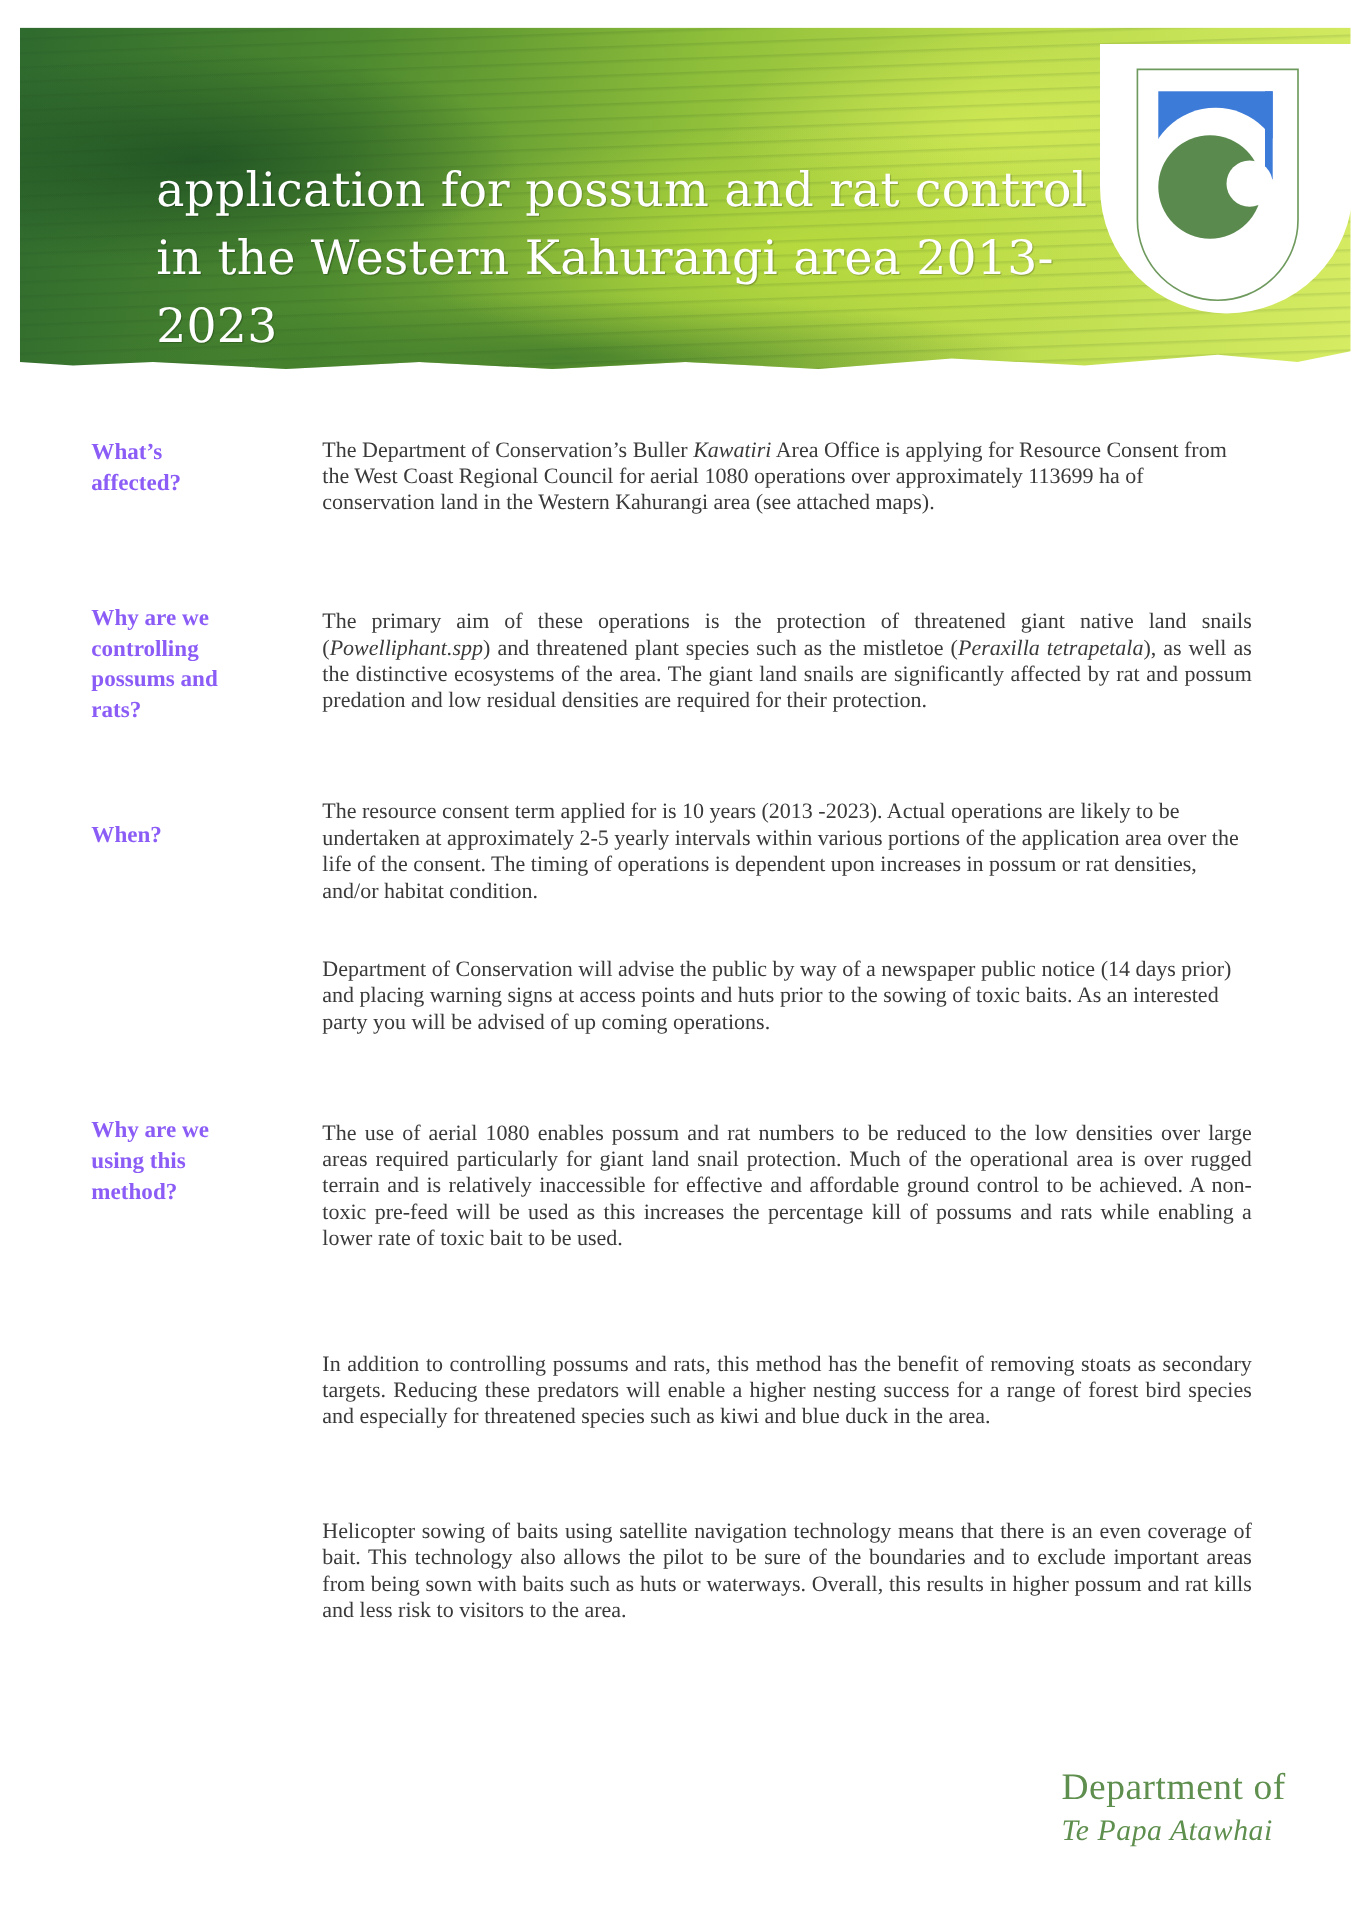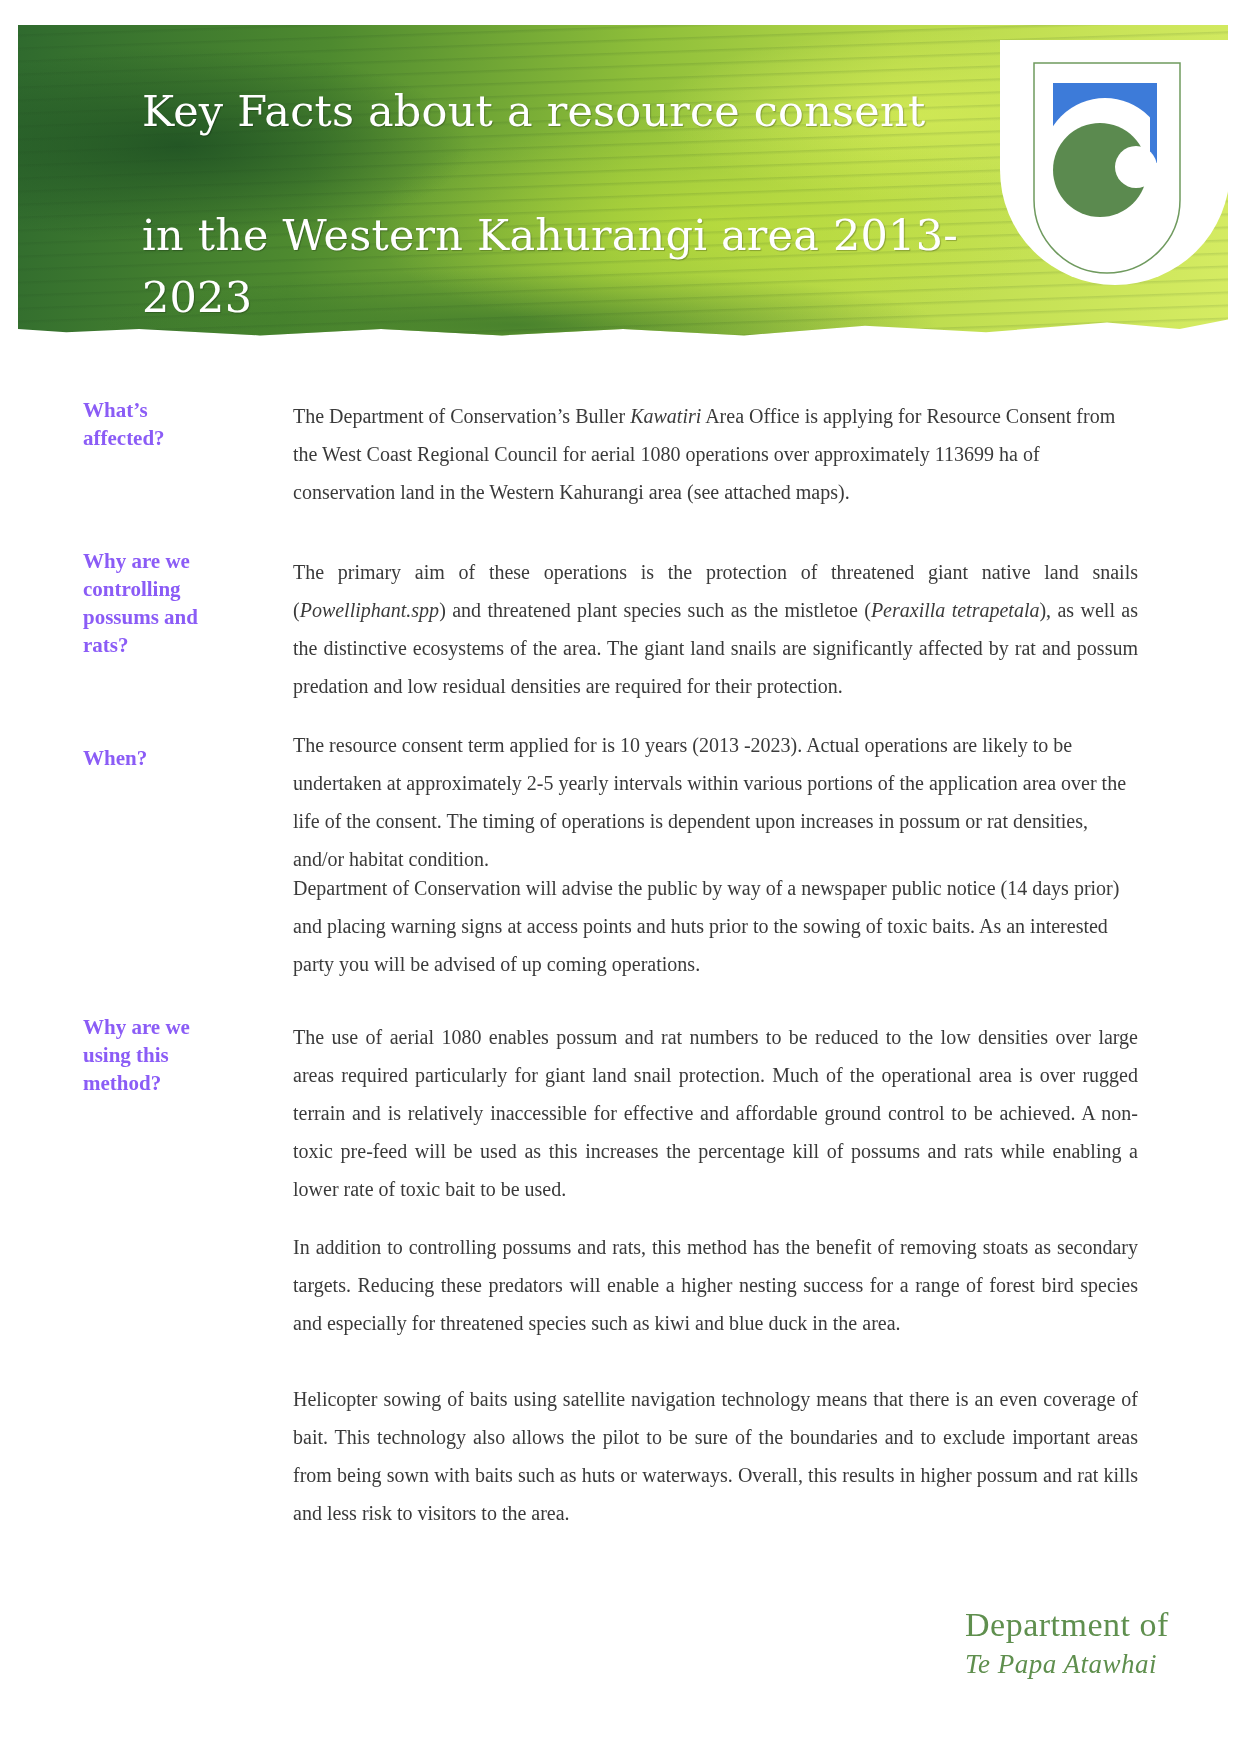--- a/index.html
+++ b/index.html
@@ -34,41 +34,41 @@
     .logo-bg-circle {
       position: absolute; left: 0px; top: 0px; width: 230px; height: 245px;
       border-radius: 0 0 115px 115px; background: #ffffff;
     }
     .label {
       position: absolute; left: 83px; width: 160px;
       font-family: "Liberation Serif", serif; font-weight: bold; font-size: 21px; line-height: 28px; color: #8b5cf6;
     }
     .para {
       position: absolute; left: 293px; width: 845px;
-      font-family: "Liberation Serif", serif; font-size: 20px; line-height: 38px; color: #3a3a3a;
+      font-family: "Liberation Serif", serif; font-size: 20px; line-height: 24px; color: #3a3a3a;
       text-align: justify; margin: 0;
     }
     .para.left { text-align: left; }
     .footer-logo {
       position: absolute; left: 965px; top: 1605px; width: 240px; text-align: left;
       color: #5f8f4e; font-family: "Liberation Serif", serif;
     }
     .footer-logo .l1, .footer-logo .l2 { font-size: 34px; line-height: 40px; display: block; letter-spacing: 0.5px; font-family: Liberation Serif, serif; }
     .footer-logo .l3 { font-size: 27px; line-height: 38px; display: block; font-style: italic; letter-spacing: 0.5px; }
   </style>
 </head>
 <body>
 
 <div class="banner">
   <div class="banner-streaks"></div>
 </div>
 
 <h1 class="title">
-  <span>Key Facts about a resource consent</span><br>
   <br>
+  <span>application for possum and rat control</span><br>
   <span>in the Western Kahurangi area 2013-</span><br>
   <span>2023</span>
 </h1>
 
 <div class="logo-wrap">
   <div class="logo-bg-circle"></div>
   <svg width="228" height="250" viewBox="0 0 228 250" style="position:absolute;left:0;top:0">
     <path d="M34 23 L180 23 L180 160 A73 73 0 0 1 34 160 Z" fill="#ffffff" stroke="#6f9a5e" stroke-width="1.5"></path>
     <rect x="53" y="43" width="104" height="80" fill="#3d7bd9"></rect>
     <circle cx="105" cy="120" r="62" fill="#ffffff"></circle>

